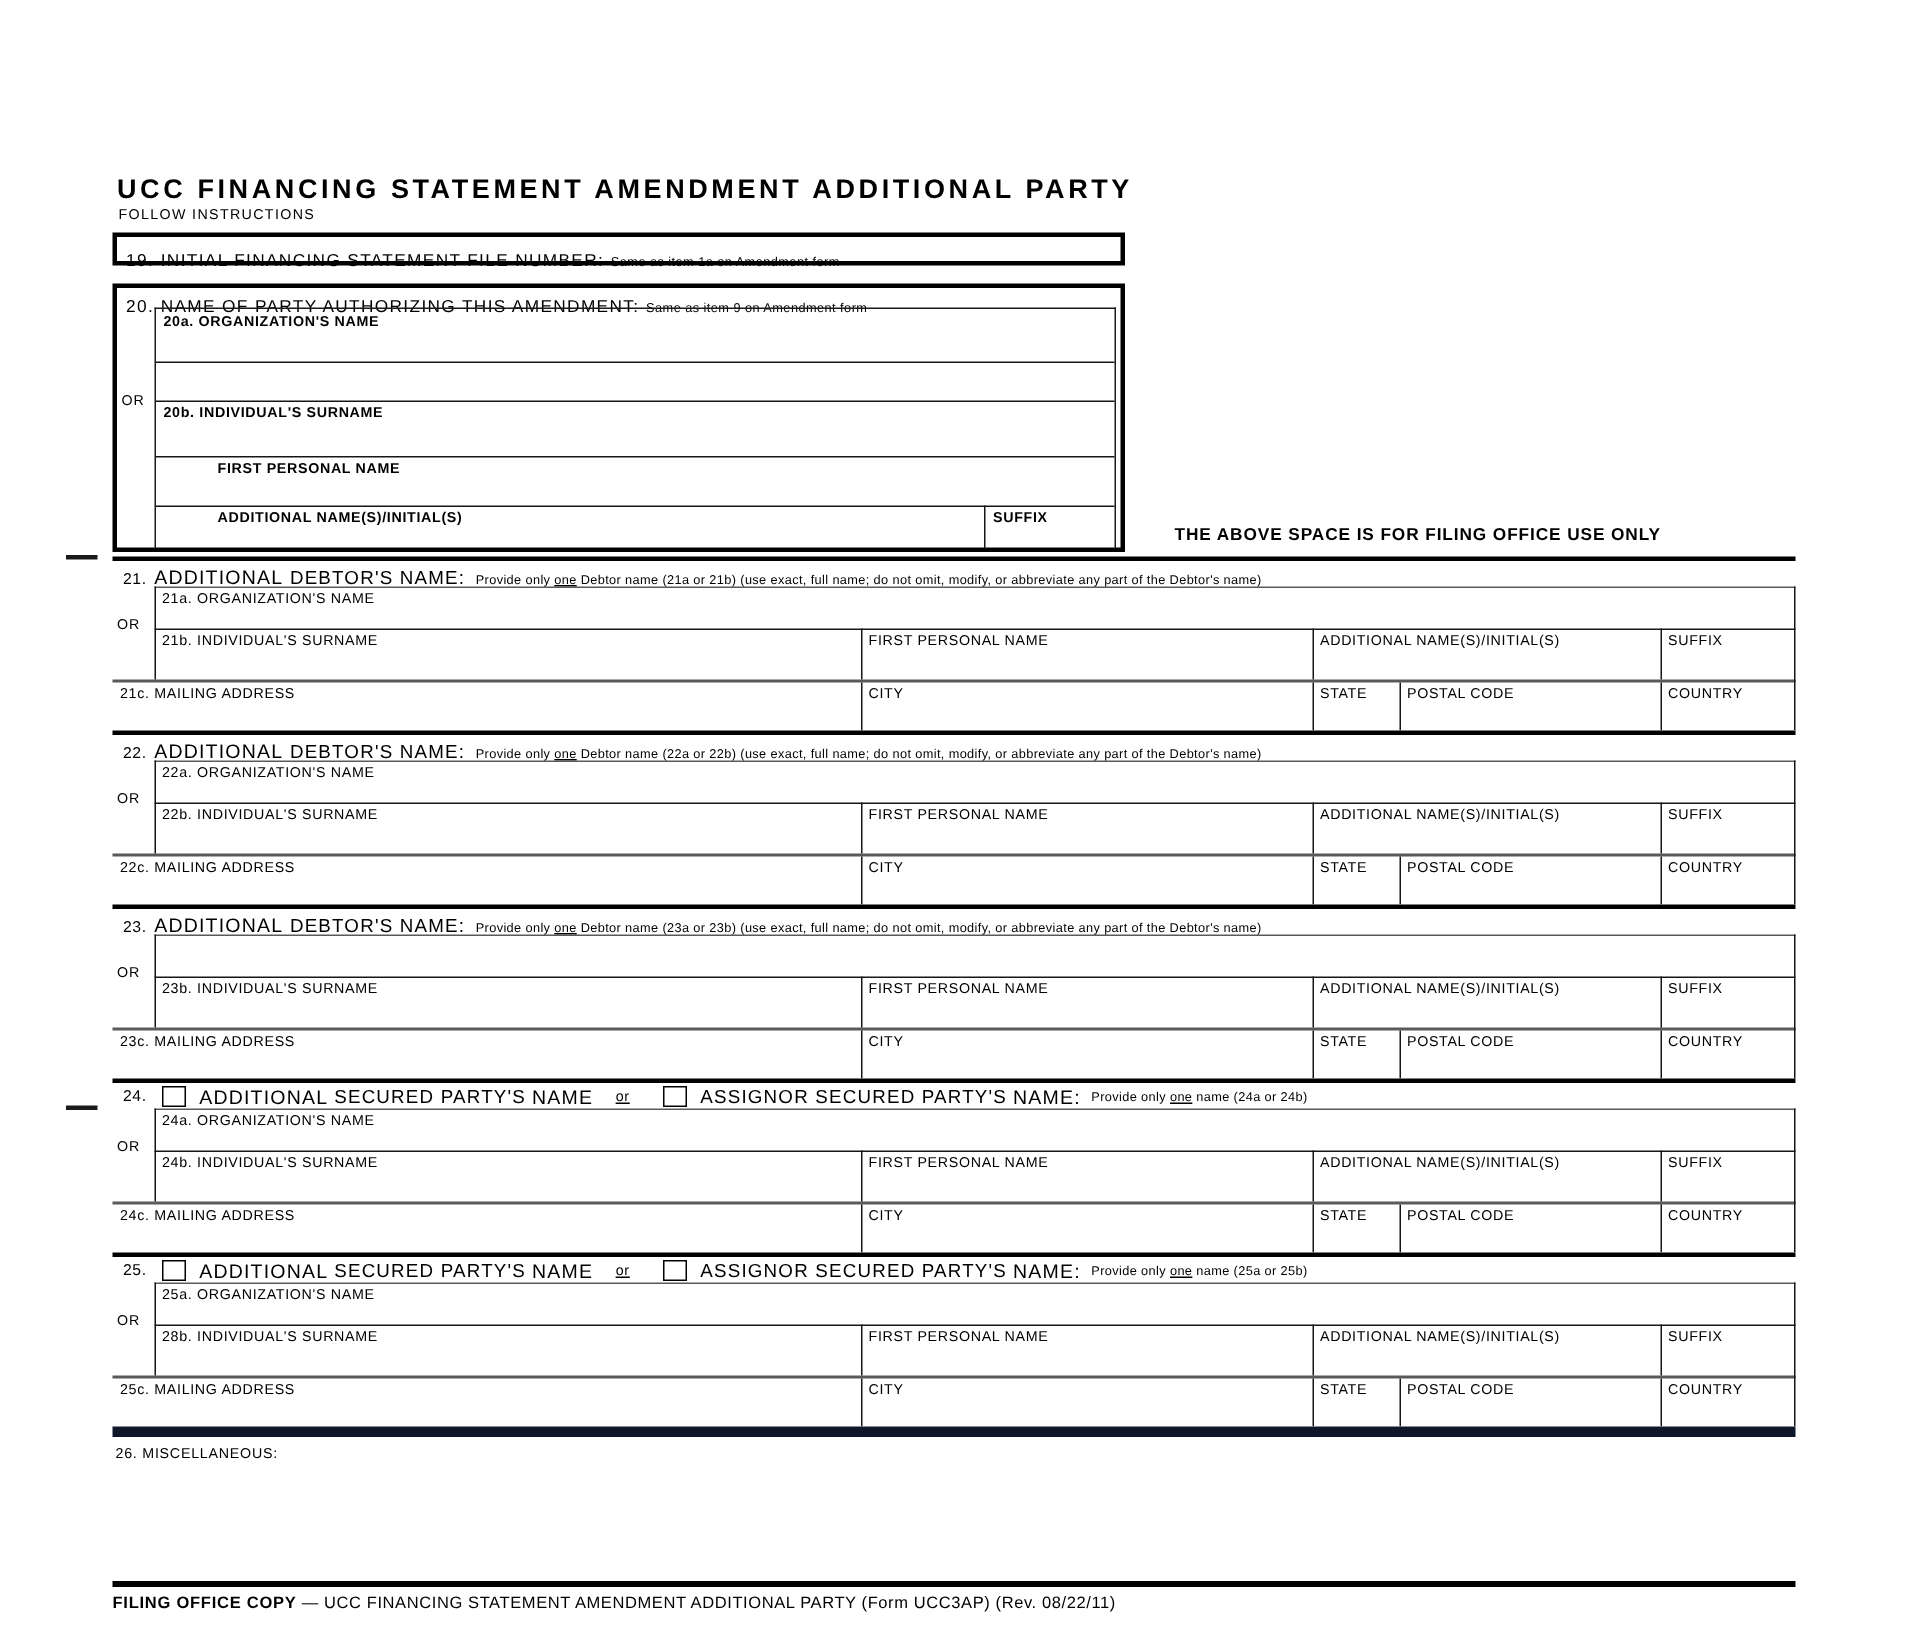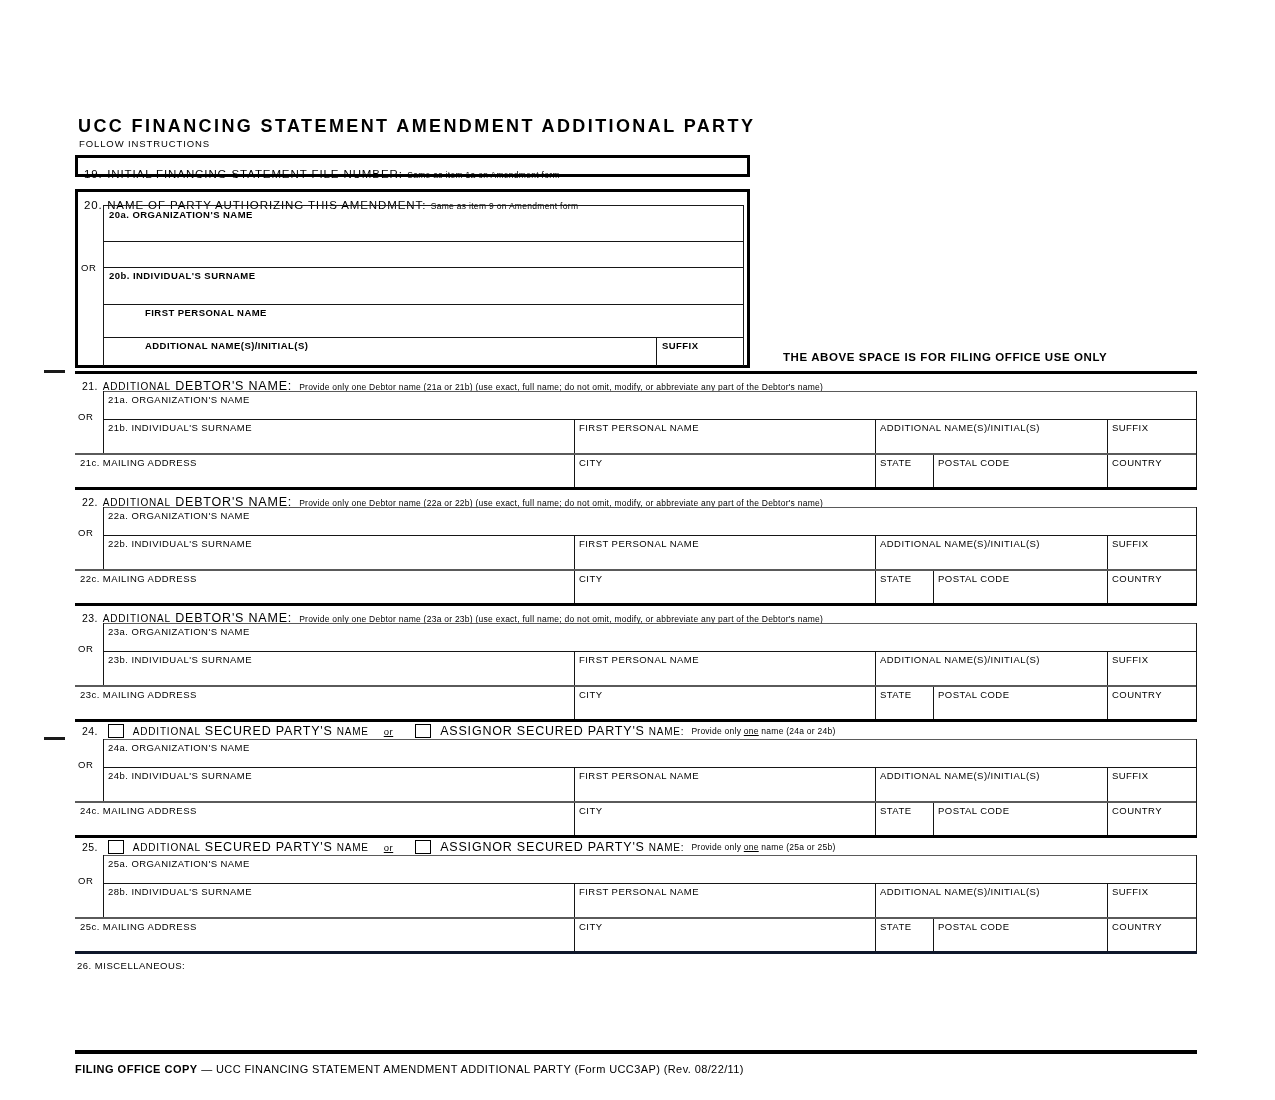--- a/index.html
+++ b/index.html
@@ -19,28 +19,28 @@
   
   .lbl{position:absolute;left:4px;top:2px;font-size:9.5px;letter-spacing:0.45px;white-space:nowrap;}
   .cell{position:absolute;}
   .or{position:absolute;font-size:9.5px;letter-spacing:0.6px;}
   
   .sec{position:absolute;left:75px;width:1122px;border-top:3px solid #000;background:#fff;}
   .sec-h{position:relative;height:17px;padding:2px 0 0 7px;box-sizing:border-box;white-space:nowrap;}
   .sph{display:flex;align-items:center;padding-top:1px;}
   .grid{position:relative;height:96px;}
   .hn{font-size:10.5px;letter-spacing:0.4px;margin-right:5px;}
-  .hs{font-size:10px;letter-spacing:0.8px;}
+  .hs{font-size:13px;letter-spacing:0.8px;}
   .hb{font-size:12.5px;letter-spacing:0.8px;}
   .hf{font-size:8.5px;letter-spacing:0.25px;margin-left:7px;}
   .cb{width:14px;height:12px;border:1px solid #000;display:inline-block;background:#fff;flex:0 0 auto;margin:0 9px 0 5px;}
   .hor{font-size:9.5px;margin:0 17px 0 15px;letter-spacing:0.5px;}
   .gap4{margin-right:4px;}
   
-  .sec26{position:absolute;left:75px;top:951px;width:1122px;height:96px;border-top:3px solid #0f172a;border-bottom:4px solid #000;background:#fff;}
+  .sec26{position:absolute;left:75px;top:951px;width:1122px;height:96px;border-top:7px solid #0f172a;border-bottom:4px solid #000;background:#fff;}
   .misc-lbl{position:absolute;left:2px;top:6px;font-size:9.5px;letter-spacing:0.5px;}
   .abovespace{position:absolute;left:783px;top:351px;font-size:11.5px;font-weight:bold;letter-spacing:0.6px;white-space:nowrap;}
   .footer{position:absolute;left:75px;top:1063px;font-size:11px;letter-spacing:0.4px;white-space:nowrap;}
   .footer b{letter-spacing:0.5px;}
   .regmark{position:absolute;left:44px;width:21px;height:3px;background:#1a1a1a;}
   u{text-underline-offset:1px;}
 </style>
 </head>
 <body>
 
@@ -208,23 +208,20 @@
       <div class="ln" style="left:28px;top:0;width:1px;height:62px"></div>
       <div class="ln" style="left:1121px;top:0;width:1px;height:96px"></div>
       <div class="ln" style="left:499px;top:28px;width:1px;height:34px"></div>
       <div class="ln" style="left:800px;top:28px;width:1px;height:34px"></div>
       <div class="ln" style="left:1032px;top:28px;width:1px;height:34px"></div>
       <div class="ln" style="left:499px;top:64px;width:1px;height:32px"></div>
       <div class="ln" style="left:800px;top:64px;width:1px;height:32px"></div>
       <div class="ln" style="left:858px;top:64px;width:1px;height:32px"></div>
       <div class="ln" style="left:1032px;top:64px;width:1px;height:32px"></div>
       <span class="or" style="left:3px;top:20px">OR</span>
-      <div class="cell" style="left:29px;top:1px;width:1090px;height:26px">
-          <span class="lbl">23a. ORGANIZATION'S NAME</span>
-        </div>
       <div class="cell" style="left:29px;top:29px;width:469px;height:32px">
           <span class="lbl">23b. INDIVIDUAL'S SURNAME</span>
         </div>
       <div class="cell" style="left:500px;top:29px;width:299px;height:32px">
           <span class="lbl">FIRST PERSONAL NAME</span>
         </div>
       <div class="cell" style="left:801px;top:29px;width:230px;height:32px">
           <span class="lbl">ADDITIONAL NAME(S)/INITIAL(S)</span>
         </div>
       <div class="cell" style="left:1033px;top:29px;width:87px;height:32px">

